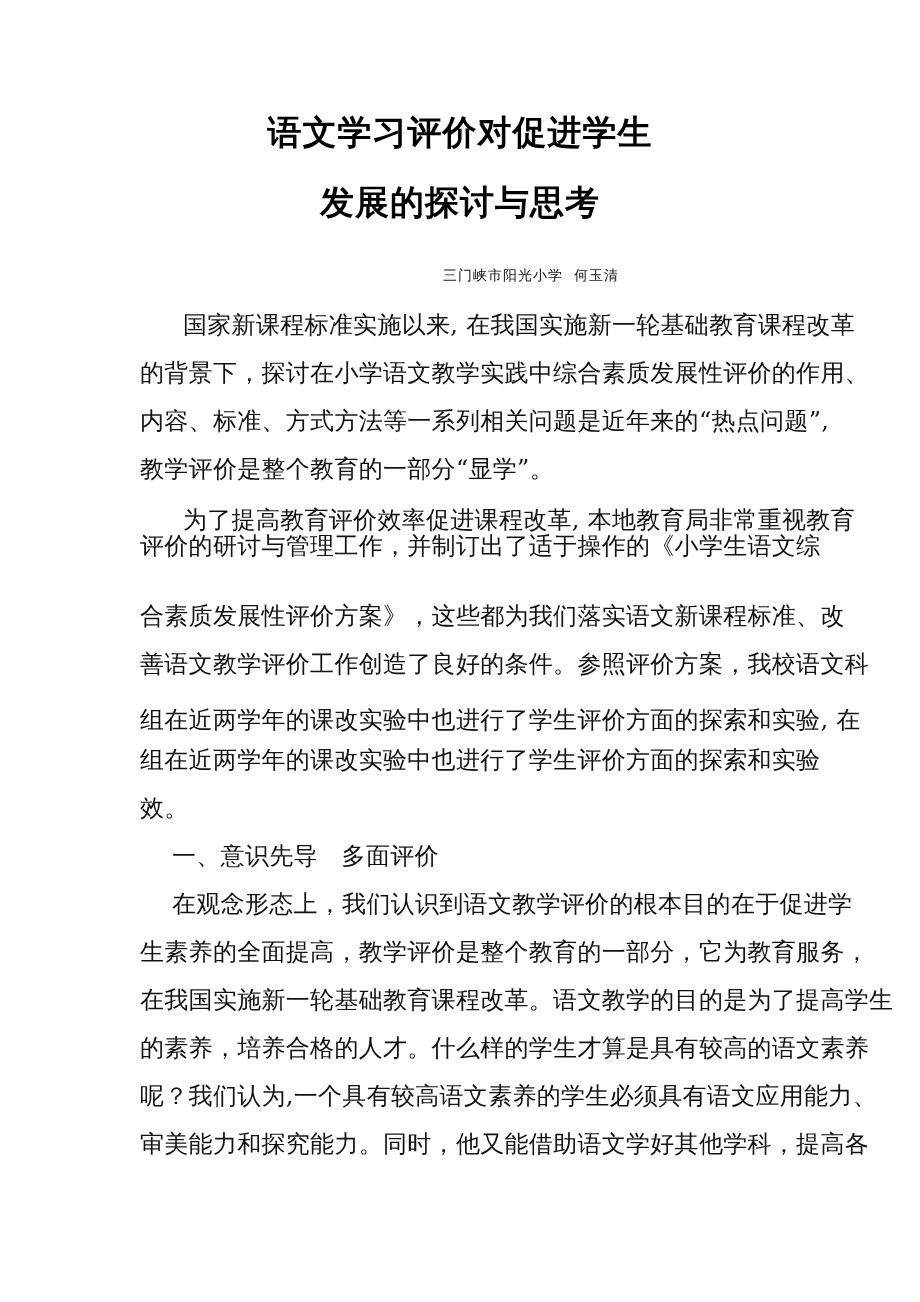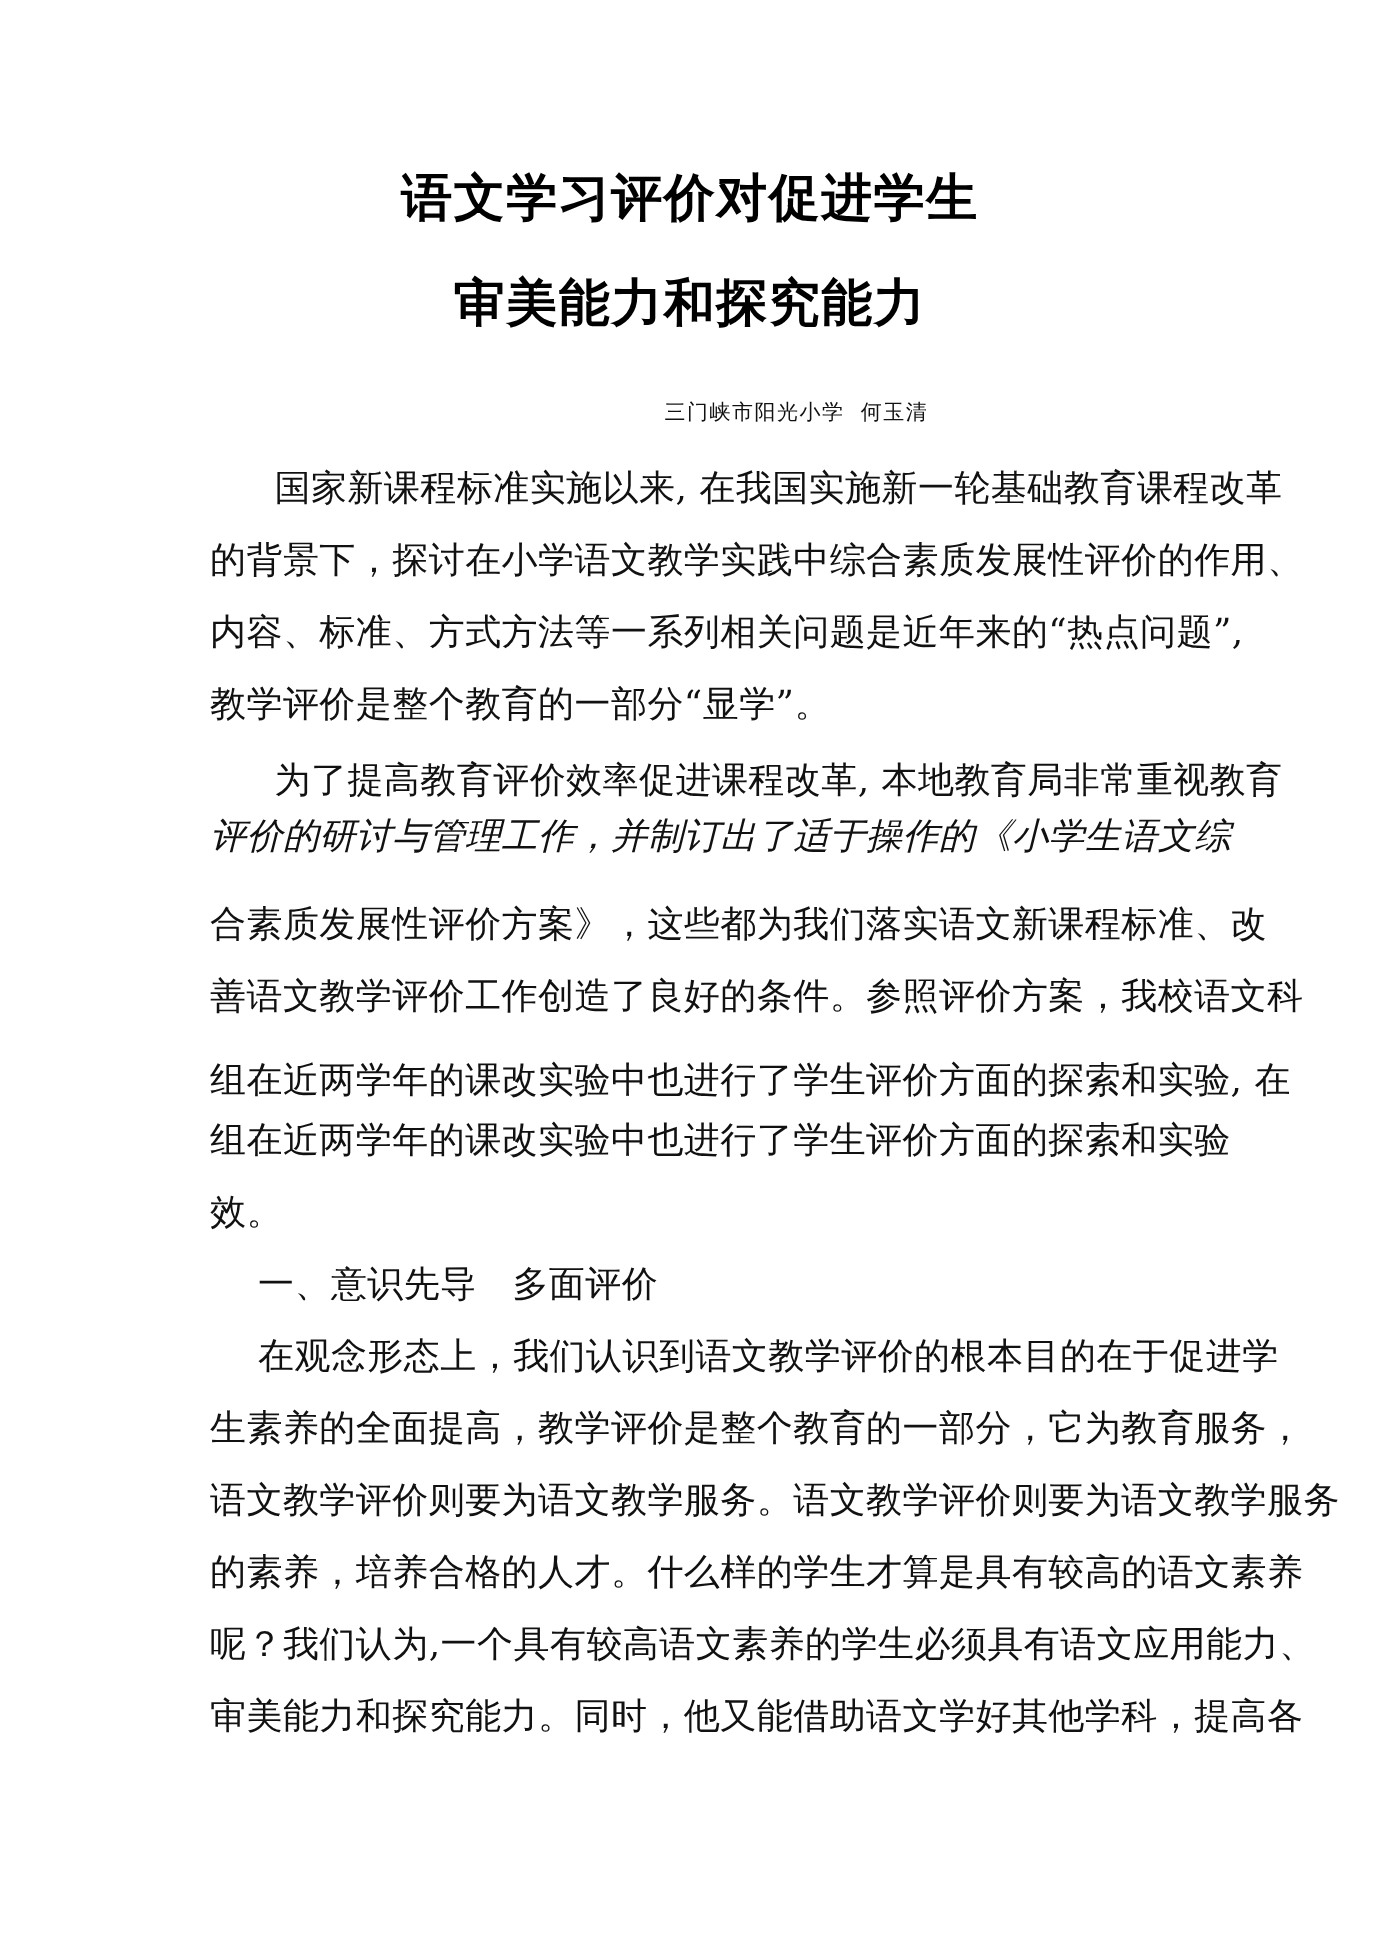--- a/index.html
+++ b/index.html
@@ -60,39 +60,39 @@
       text-align: justify;
       text-align-last: justify;
     }
   </style>
 </head>
 <body>
 
 <div class="page">
 
   <div class="title-line l1">语文学习评价对促进学生</div>
-  <div class="title-line l2">审美能力和探究能力</div>
+  <div class="title-line l2">发展的探讨与思考</div>
 
   <div class="byline">三门峡市阳光小学  何玉清</div>
 
   <div class="line indent justify" style="top:310px;">国家新课程标准实施以来, 在我国实施新一轮基础教育课程改革</div>
   <div class="line justify" style="top:358px;">的背景下，探讨在小学语文教学实践中综合素质发展性评价的作用、</div>
   <div class="line justify" style="top:406px;">内容、标准、方式方法等一系列相关问题是近年来的“热点问题”,</div>
   <div class="line" style="top:454px;">教学评价是整个教育的一部分“显学”。</div>
 
   <div class="line indent justify" style="top:505px;">为了提高教育评价效率促进课程改革, 本地教育局非常重视教育</div>
-  <div class="line justify" style="top:542px;font-style:italic;">评价的研讨与管理工作，并制订出了适于操作的《小学生语文综</div>
+  <div class="line justify" style="top:531px;">评价的研讨与管理工作，并制订出了适于操作的《小学生语文综</div>
   <div class="line justify" style="top:601px;">合素质发展性评价方案》，这些都为我们落实语文新课程标准、改</div>
   <div class="line justify" style="top:649px;">善语文教学评价工作创造了良好的条件。参照评价方案，我校语文科</div>
   <div class="line justify" style="top:705px;">组在近两学年的课改实验中也进行了学生评价方面的探索和实验, 在</div>
   <div class="line justify" style="top:745px;">组在近两学年的课改实验中也进行了学生评价方面的探索和实验</div>
   <div class="line" style="top:793px;">效。</div>
 
   <div class="line heading-indent" style="top:841px; white-space:pre;">一、意识先导   多面评价</div>
 
   <div class="line indent justify" style="top:889px; left:172px; width:618px;">在观念形态上，我们认识到语文教学评价的根本目的在于促进学</div>
   <div class="line justify" style="top:937px;">生素养的全面提高，教学评价是整个教育的一部分，它为教育服务，</div>
-  <div class="line justify" style="top:985px;">语文教学评价则要为语文教学服务。语文教学评价则要为语文教学服务</div>
+  <div class="line justify" style="top:985px;">在我国实施新一轮基础教育课程改革。语文教学的目的是为了提高学生</div>
   <div class="line justify" style="top:1033px;">的素养，培养合格的人才。什么样的学生才算是具有较高的语文素养</div>
   <div class="line justify" style="top:1081px;">呢？我们认为,一个具有较高语文素养的学生必须具有语文应用能力、</div>
   <div class="line justify" style="top:1129px;">审美能力和探究能力。同时，他又能借助语文学好其他学科，提高各</div>
 
 </div>
 
 </body></html>

